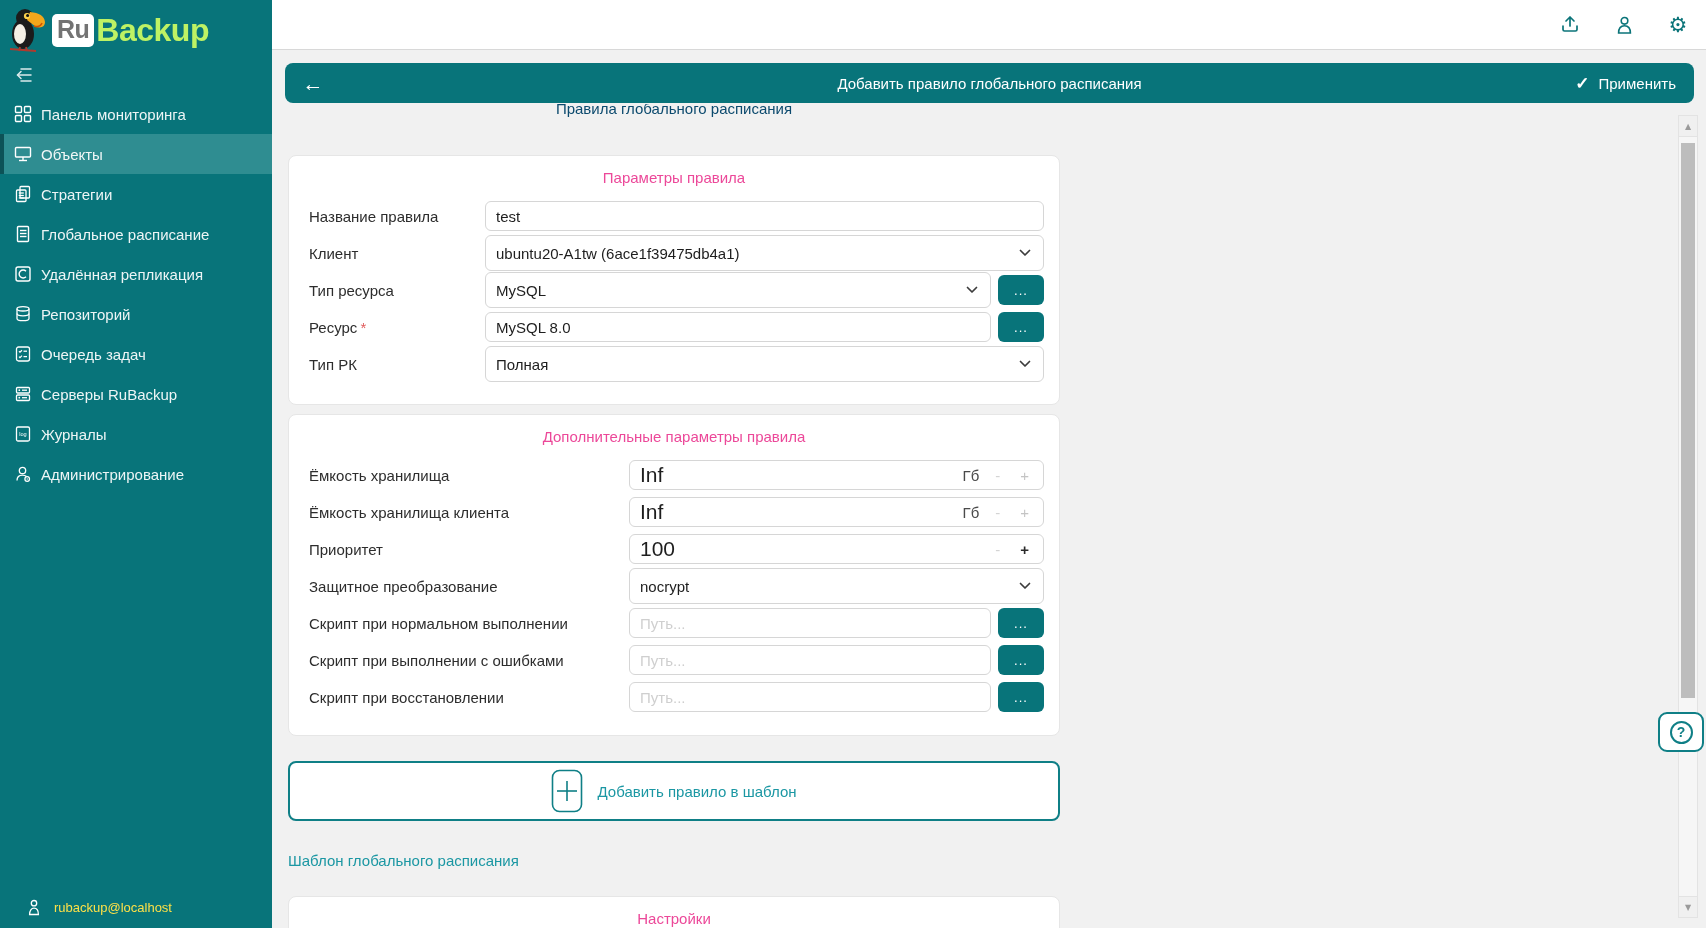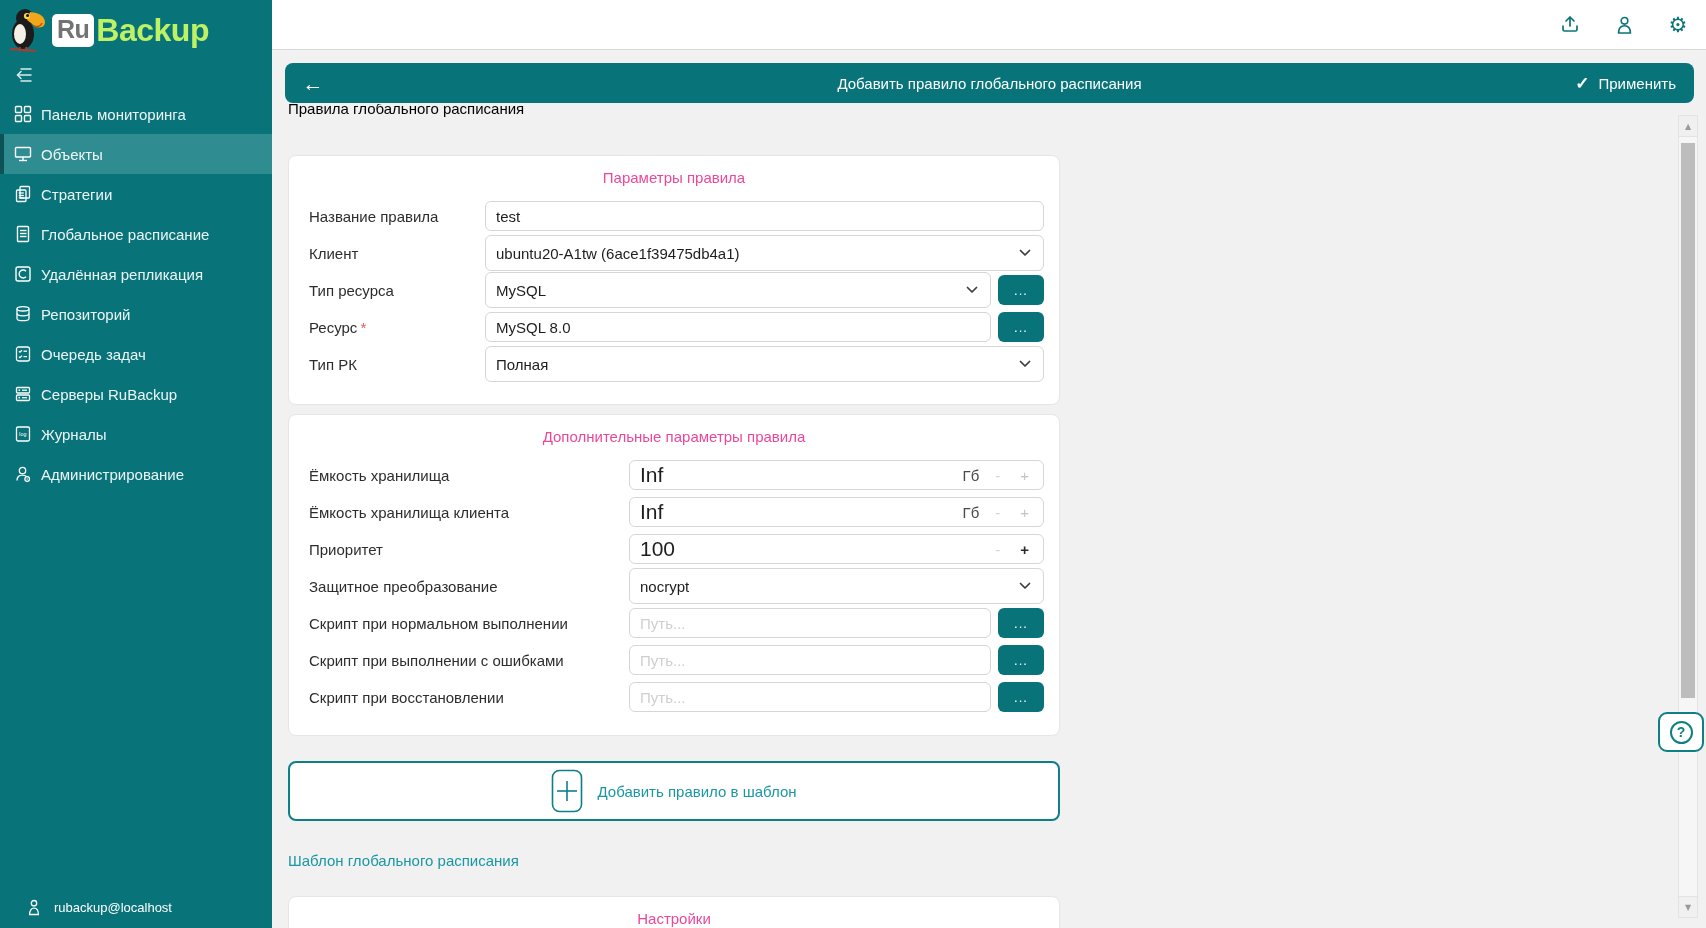--- a/index.html
+++ b/index.html
@@ -12,36 +12,36 @@
   
   .sidebar{position:absolute;left:0;top:0;width:272px;height:928px;background:#08747a;color:#fff;}
   .logo-row{display:flex;align-items:center;padding:5px 0 0 6px;height:50px;}
   .logo-ru{background:#ffffff;color:#737373;font-weight:800;font-size:25px;line-height:1;padding:3px 5px 5px 5px;border-radius:5px;margin-left:4px;letter-spacing:-.5px;}
   .logo-backup{color:#bef264;font-weight:800;font-size:32px;letter-spacing:-.5px;margin-left:2px;}
   .collapse-btn{margin:9px 0 6px 13px;width:24px;height:22px;background:none;border:none;padding:0;cursor:pointer;opacity:.85;}
   .nav{margin-top:2px;}
   .nav-item{height:40px;display:flex;align-items:center;gap:8px;padding-left:13px;font-size:15px;color:rgba(255,255,255,.93);cursor:pointer;}
   .nav-item.active{background:#2f8d91;border-left:4px solid #0c5257;padding-left:9px;}
   .nav-ic{width:20px;height:20px;flex:none;display:flex;align-items:center;justify-content:center;}
-  .sb-footer{position:absolute;left:0;right:0;bottom:12px;display:flex;align-items:center;gap:12px;padding-left:26px;font-size:13px;color:#ffffff;}
+  .sb-footer{position:absolute;left:0;right:0;bottom:12px;display:flex;align-items:center;gap:12px;padding-left:26px;font-size:13px;color:#fde047;}
   
   .topbar{position:absolute;left:272px;top:0;right:0;height:50px;background:#ffffff;border-bottom:1px solid #d8d8d8;box-sizing:border-box;}
   .topbar-icons{position:absolute;right:16px;top:0;height:50px;display:flex;align-items:center;gap:30px;}
   .tb-btn{background:none;border:none;padding:0;cursor:pointer;display:flex;align-items:center;justify-content:center;width:24px;height:24px;}
   .gear-glyph{font-size:21px;color:#0b7479;line-height:1;font-family:"DejaVu Sans",sans-serif;}
   
   .content{position:absolute;left:272px;top:50px;right:0;bottom:0;background:#f1f1f1;}
   .hdr{position:absolute;left:13px;top:13px;width:1409px;height:40px;background:#08747a;border-radius:8px;display:flex;align-items:center;color:#fff;}
   .back-btn{width:56px;flex:none;background:none;border:none;color:#fff;font-size:21px;cursor:pointer;line-height:1;z-index:2;}
   .hdr-title{position:absolute;left:0;right:0;text-align:center;font-size:15px;pointer-events:none;}
   .apply-btn{margin-left:auto;background:none;border:none;color:#fff;display:flex;align-items:center;gap:9px;font-size:15px;padding-right:18px;cursor:pointer;z-index:2;}
   .apply-check{font-size:17px;font-weight:bold;}
   .col{position:relative;margin-left:16px;width:772px;padding-top:54px;}
   .page-heading-clip{height:20px;overflow:hidden;}
-  .page-heading{margin-top:-4px;text-align:left;color:#000000;font-size:15px;}
+  .page-heading{margin-top:-4px;text-align:center;color:#0c4a6e;font-size:15px;}
   .card{background:#fff;border:1px solid #e6e6e6;border-radius:8px;box-sizing:border-box;}
   .card1{margin-top:31px;padding-bottom:18px;}
   .card2{margin-top:9px;padding-bottom:16px;}
   .card-title{text-align:center;color:#ec4899;font-size:15px;padding-top:13px;margin-bottom:15px;}
   .frow{display:flex;align-items:center;height:30px;margin:0 15px 7px 20px;}
   .flabel{width:176px;flex:none;font-size:15px;color:#2d2d2d;}
   .card2 .flabel{width:320px;}
   .req{color:#e05c5c;margin-left:3px;}
   .fcontrol{flex:1;display:flex;align-items:center;gap:7px;min-width:0;}
   .input{flex:1;height:30px;border:1px solid #d6d6d6;border-radius:6px;background:#fff;padding:0 10px;font-size:15px;color:#1e1e1e;box-sizing:border-box;font-family:inherit;min-width:0;}

